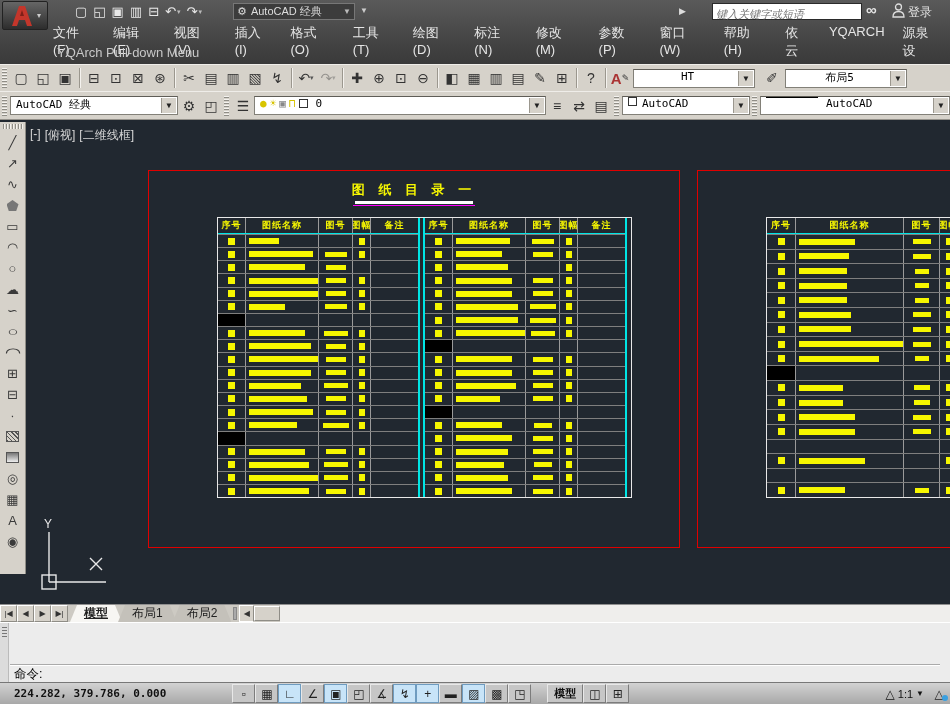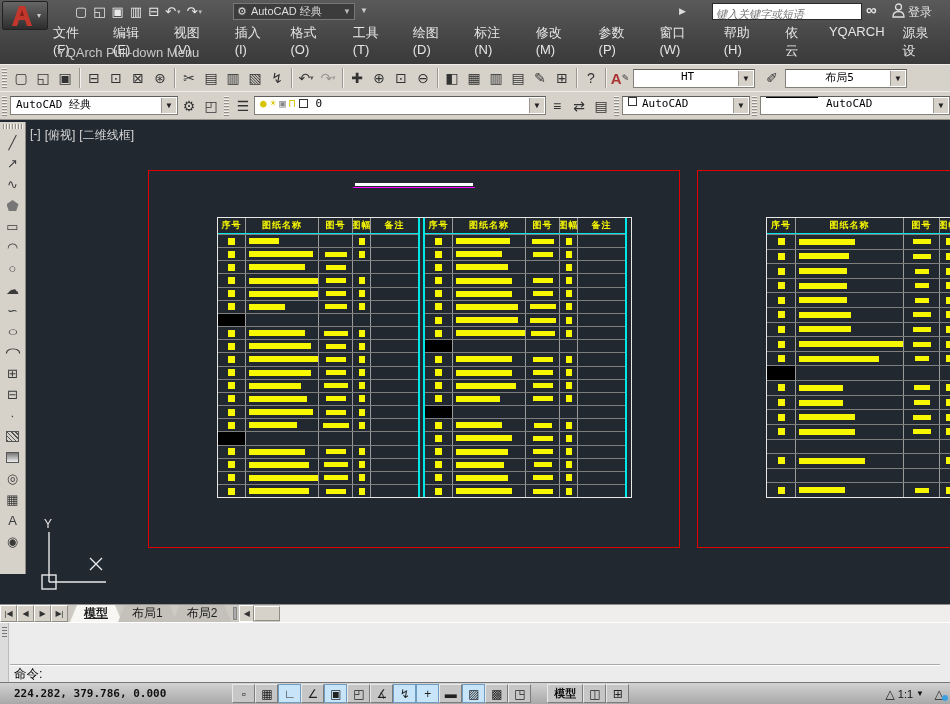--- a/index.html
+++ b/index.html
@@ -423,20 +423,21 @@
       </span>
     </div>
   <div class="vplabel">
     <span>[-]</span>
     <span>[俯视]</span>
     <span>[二维线框]</span>
   </div>
 
   <div class="sheet sheet1">
     <div class="stitle" style="left:175px;top:10px;width:180px">
+      <div class="txt">图 纸 目 录 一</div>
       <div class="wbar" style="width:118px;margin:2px auto 0"></div>
       <div class="mbar" style="width:122px;margin:1px auto 0"></div>
     </div>
     <div class="cadtable" id="table1" style="left:68px;top:46px;width:415px;height:281px">
         <div class="tgroup">
           <div class="trw thead">
             <div class="tcell hcell" style="width: 27px;">序号</div>
             <div class="tcell hcell" style="width: 73px;">图纸名称</div>
             <div class="tcell hcell" style="width: 34px;">图号</div>
             <div class="tcell hcell" style="width: 18px;">图幅</div>

